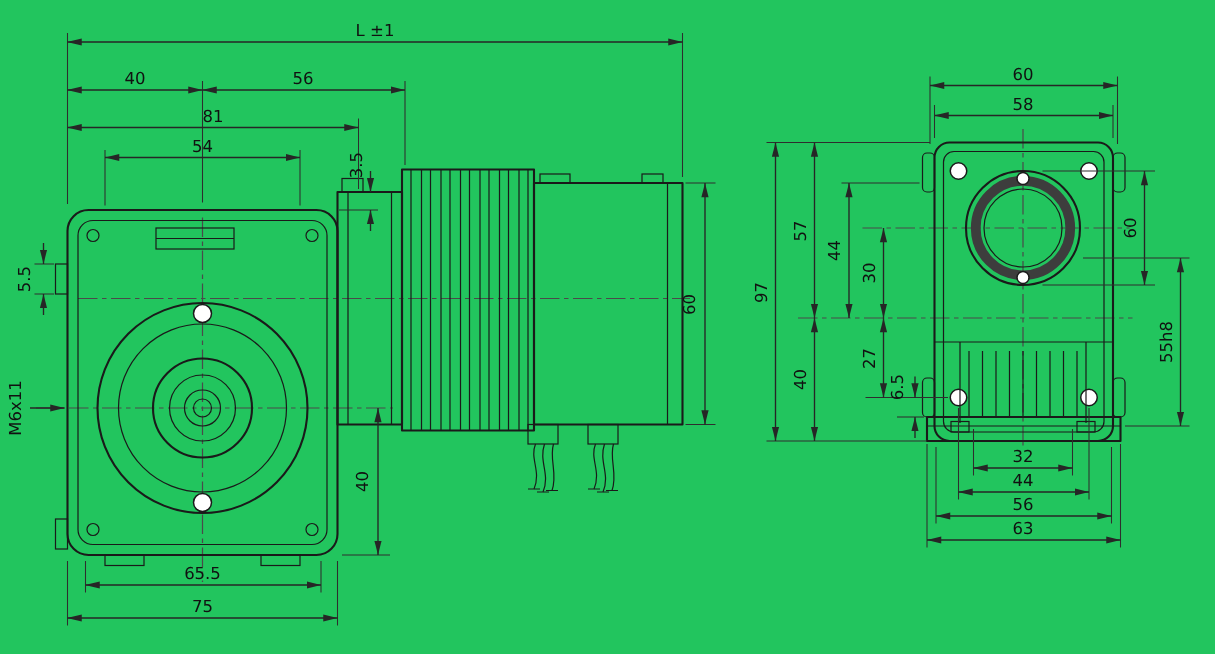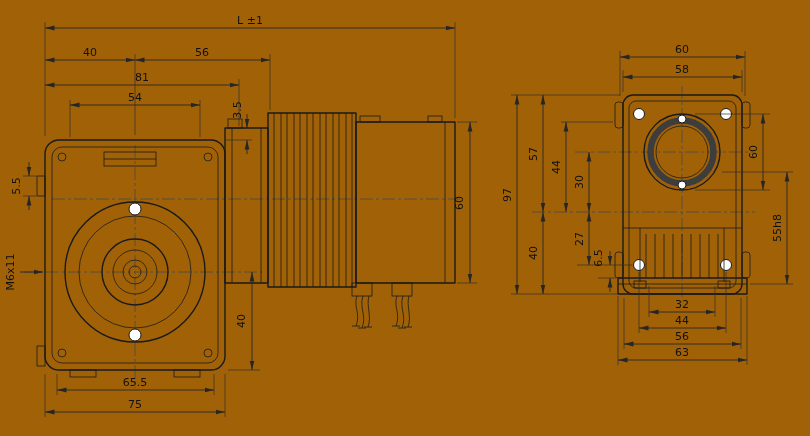--- a/index.html
+++ b/index.html
@@ -1,16 +1,16 @@
 <!DOCTYPE html>
 <html><head>
 <meta charset="utf-8">
 <style>
   html,body{margin:0;padding:0;background:#ffffff;}
-  #stage{width:810px;height:436px;position:relative;background:#a16207;}
+  #stage{width:810px;height:436px;position:relative;background:#22c55e;}
   svg{display:block;}
   .ol{fill:none;stroke:#1a1a1a;stroke-width:1.4;stroke-linejoin:round;}
   .il{fill:none;stroke:#1a1a1a;stroke-width:0.8;}
   .cl{fill:none;stroke:#4a4a4a;stroke-width:0.8;stroke-dasharray:13 3 3 3;}
   .dl{fill:none;stroke:#262626;stroke-width:0.9;}
   .xl{fill:none;stroke:#2e2e2e;stroke-width:0.7;}
   .ring{fill:none;stroke:#3d3d3d;stroke-width:6.5;}
   .wh{fill:#ffffff;stroke:#1a1a1a;stroke-width:1;}
   .dt{font-family:"DejaVu Sans","Liberation Sans",sans-serif;font-size:11px;fill:#111;}
 </style>

